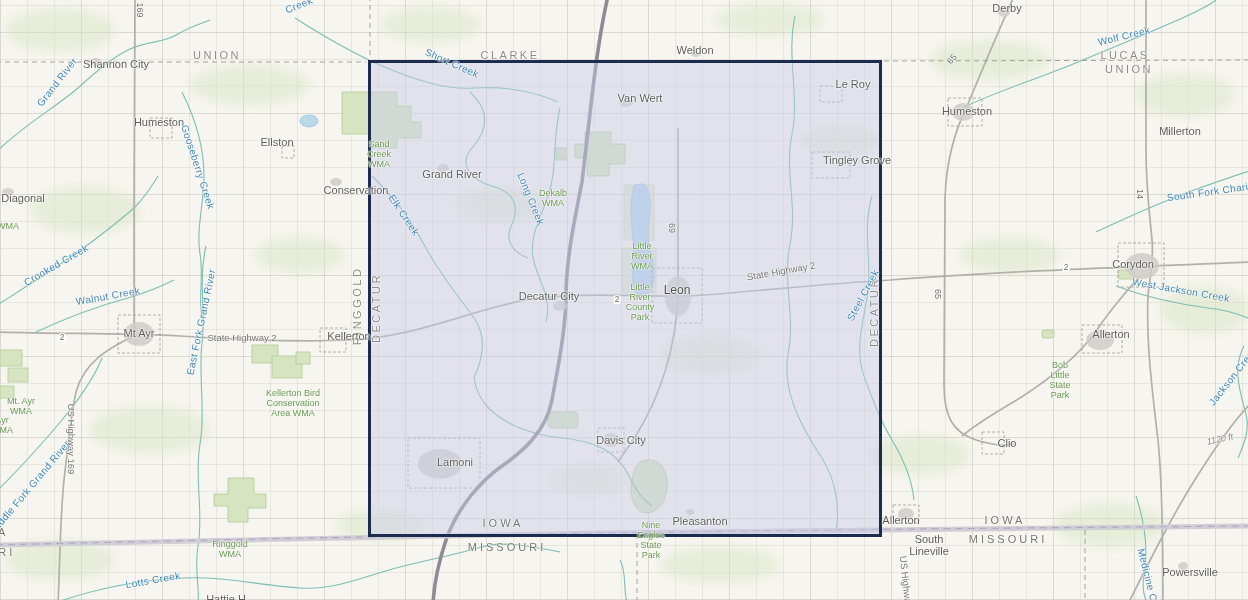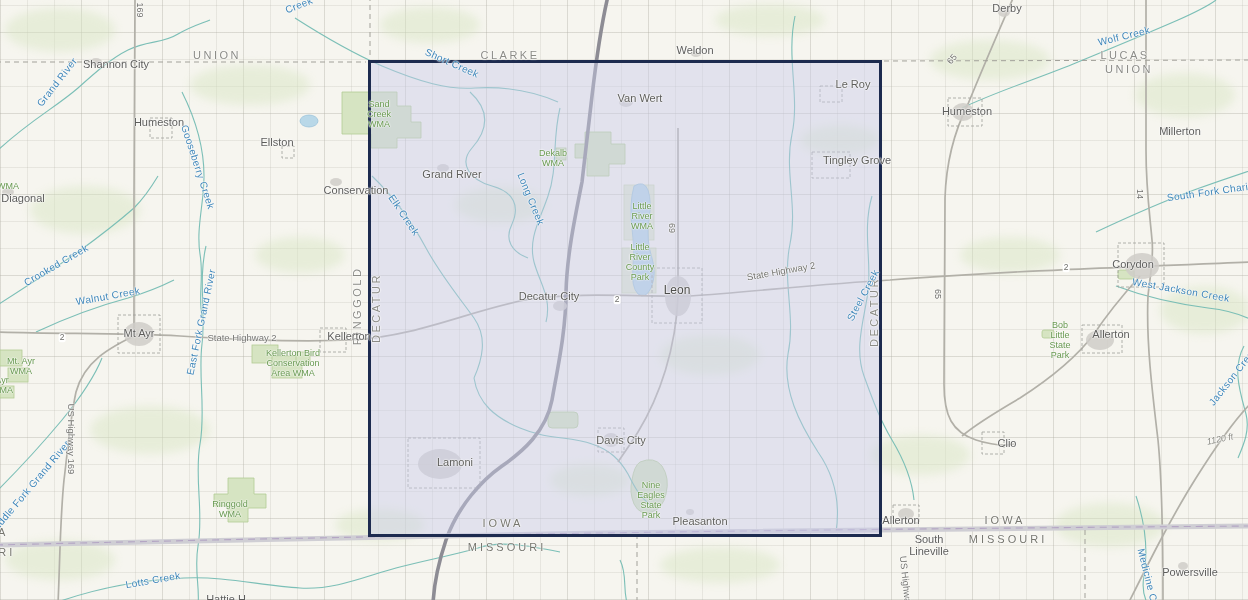--- a/index.html
+++ b/index.html
@@ -30,21 +30,21 @@
     background:rgba(201,205,234,0.45);
     border:3px solid #1d2b4f;box-sizing:border-box;
   }
   .lbl{position:absolute;white-space:nowrap;transform:translate(-50%,-50%);
        text-shadow:0 0 2px #fff,0 0 2px #fff,0 0 1px #fff;}
   .town{font-size:11px;color:#5d5d5b;}
   .town-big{font-size:12px;color:#4c4c4a;}
   .county{font-size:11px;color:#8b8b86;letter-spacing:2.5px;}
   .state{font-size:11px;color:#76766e;letter-spacing:3px;}
   .water{font-size:10px;color:#3d85b8;letter-spacing:.4px;}
-  .park{font-size:9px;color:#67984f;line-height:1.12;text-align:center;white-space:normal;}
+  .park{font-size:9px;color:#67984f;line-height:1.12;text-align:center;white-space:normal;margin-top:40px;}
   .roadlbl{font-size:9.5px;color:#757571;}
   .vroad{font-size:9px;color:#6e6e6a;}
   .roadnum{font-size:8.5px;color:#6e6e6a;background:#fff;padding:0 1px;border-radius:2px;line-height:1.1;text-shadow:none;}
   .elev{font-size:9px;font-style:italic;color:#8a8a82;}
   .wrap{white-space:normal;text-align:center;line-height:1.1;}
 </style>
 </head>
 <body>
 
 <div class="stage">

